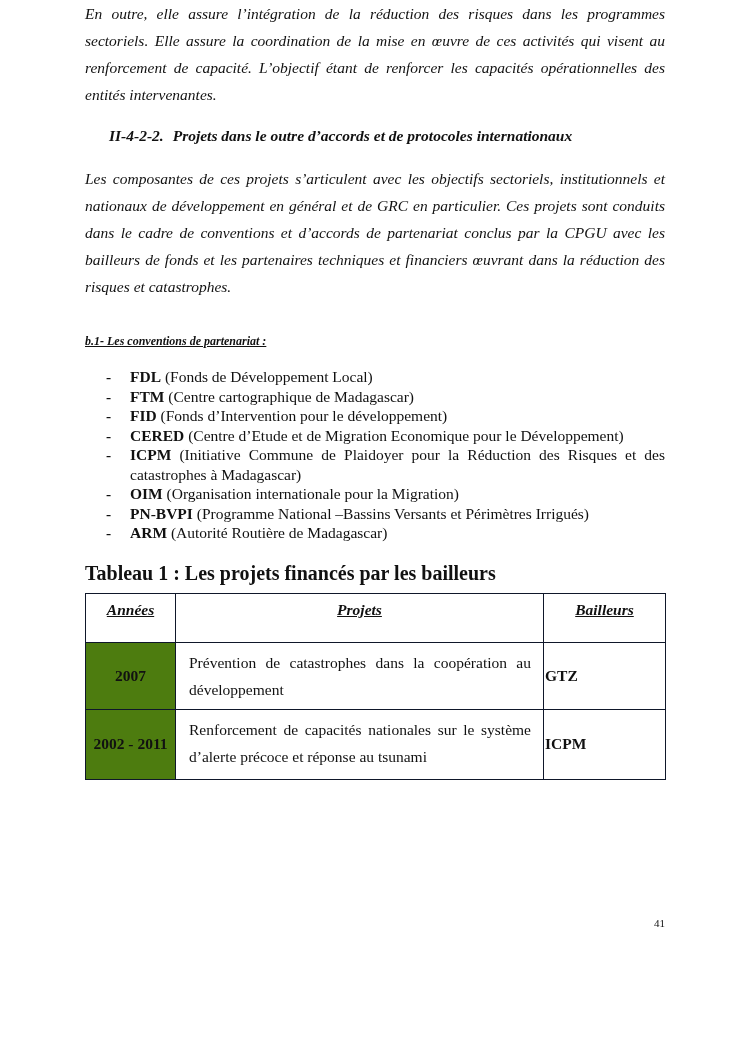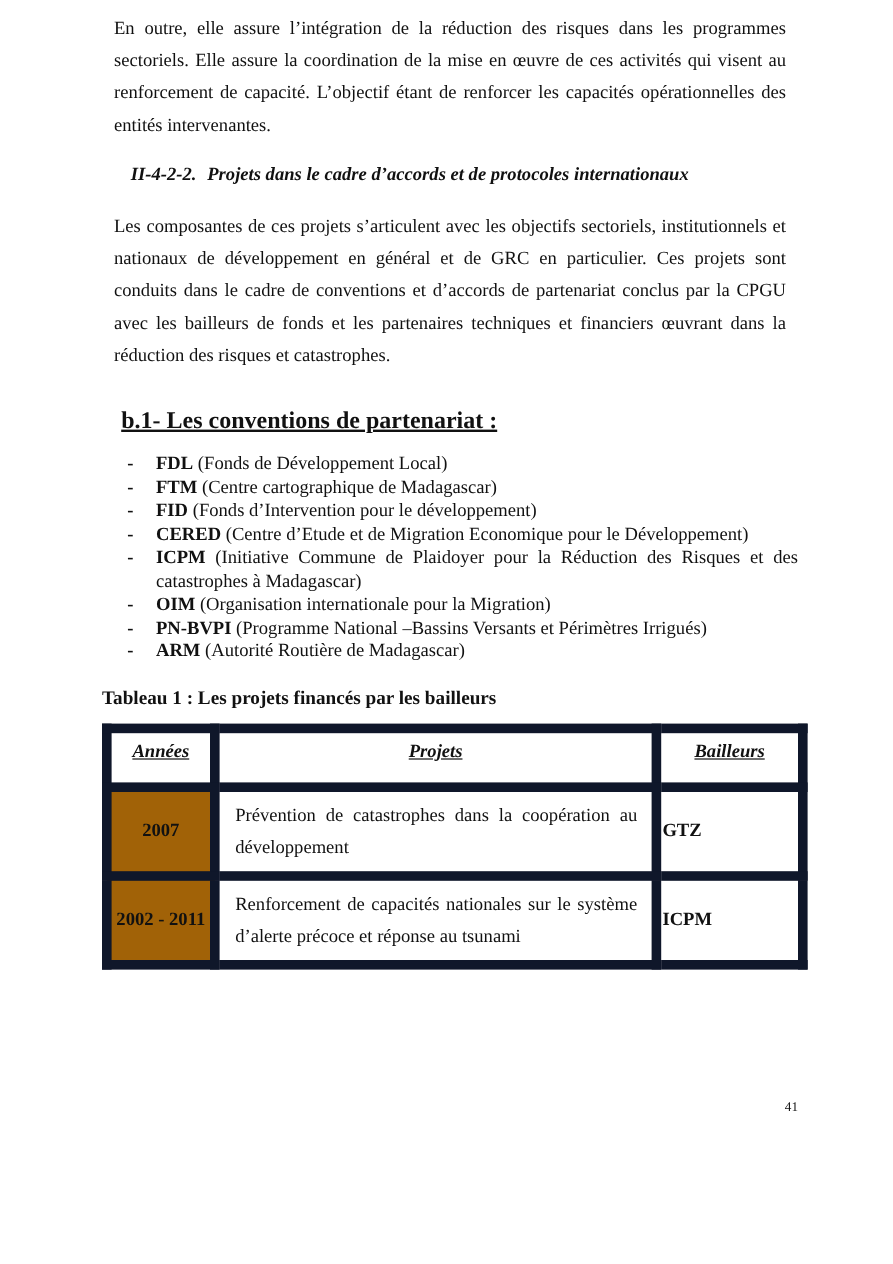--- a/index.html
+++ b/index.html
@@ -14,39 +14,41 @@
   }
   .content {
     position: absolute;
     left: 85px; top: 0;
     width: 580px;
   }
   p.body-par {
     font-size: 15.5px;
     line-height: 27px;
     text-align: justify;
-    margin: 10px;
+    margin: 0;
+    font-style: italic;
   }
   .intro { margin-top: 121px; }
   .section-heading {
     margin-top: 16px;
     margin-bottom: 17px;
     padding-left: 24px;
     font-size: 15.5px;
     font-weight: bold;
     font-style: italic;
     line-height: 24px;
   }
   .section-heading .num { margin-right: 9px; }
   .sub-heading {
-    font-size: 20px;
-    font-weight: bold;
+    font-size: 12px;
+    font-weight: bold;
+    font-style: italic;
     text-decoration: underline;
     line-height: 20px;
-    margin: 16px;
+    margin: 0;
   }
   .b1-heading { margin-top: 31px; }
   .partner-list {
     list-style: none;
     margin: 16px 0 0 0;
     padding: 0;
   }
   .partner-list li {
     position: relative;
     padding-left: 45px;
@@ -56,48 +58,48 @@
   }
   .partner-list .dash {
     position: absolute;
     left: 21px;
     font-weight: bold;
   }
   .abbr { font-weight: bold; }
   .b2-heading { margin-top: 17px; }
   .table-caption {
     margin-top: 21px;
-    font-size: 16px;
+    font-size: 20px;
     font-weight: bold;
     line-height: 18px;
   }
   table.projects {
     margin-top: 11px;
     border-collapse: collapse;
     width: 580px;
     table-layout: fixed;
   }
   table.projects col.c-years   { width: 90px; }
   table.projects col.c-project { width: 368px; }
   table.projects col.c-donor   { width: 122px; }
   table.projects th, table.projects td {
-    border: 8px solid #0f172a;
+    border: 1px solid #0f172a;
     font-size: 15.5px;
   }
   table.projects th {
     height: 49px;
     vertical-align: top;
     padding-top: 7px;
     font-weight: bold;
     font-style: italic;
     text-decoration: underline;
     text-align: center;
   }
   td.years-cell {
-    background: #a16207;
+    background: #4d7c0f;
     text-align: center;
     vertical-align: middle;
     font-weight: bold;
   }
   td.project-cell {
     padding: 6px 12px 6px 13px;
     text-align: justify;
     vertical-align: top;
     line-height: 27px;
   }
@@ -116,21 +118,21 @@
   }
 </style>
 </head>
 <body>
 
 <div class="content">
 
   <p class="body-par intro">En outre, elle assure l’intégration de la réduction des risques dans les programmes sectoriels. Elle assure la coordination de la mise en œuvre de ces activités qui visent au renforcement de capacité. L’objectif étant de renforcer les capacités opérationnelles des entités intervenantes.</p>
 
   <div class="section-heading">
-    <span class="num">II-4-2-2.</span><span>Projets dans le cadre d’accords et de protocoles  internationaux</span>
+    <span class="num">II-4-2-2.</span><span>Projets dans le outre d’accords et de protocoles  internationaux</span>
   </div>
 
   <p class="body-par">Les composantes de ces projets s’articulent avec les objectifs sectoriels, institutionnels et nationaux de développement en général et de GRC en particulier. Ces projets sont conduits dans le cadre de conventions et d’accords de partenariat conclus par la CPGU avec les bailleurs de fonds et les partenaires techniques et financiers œuvrant dans la réduction des risques et catastrophes.</p>
 
   <div class="sub-heading b1-heading">b.1- Les conventions de partenariat :</div>
 
   <ul class="partner-list">
     <li>
       <span class="dash">-</span>
       <span class="abbr">FDL</span>

